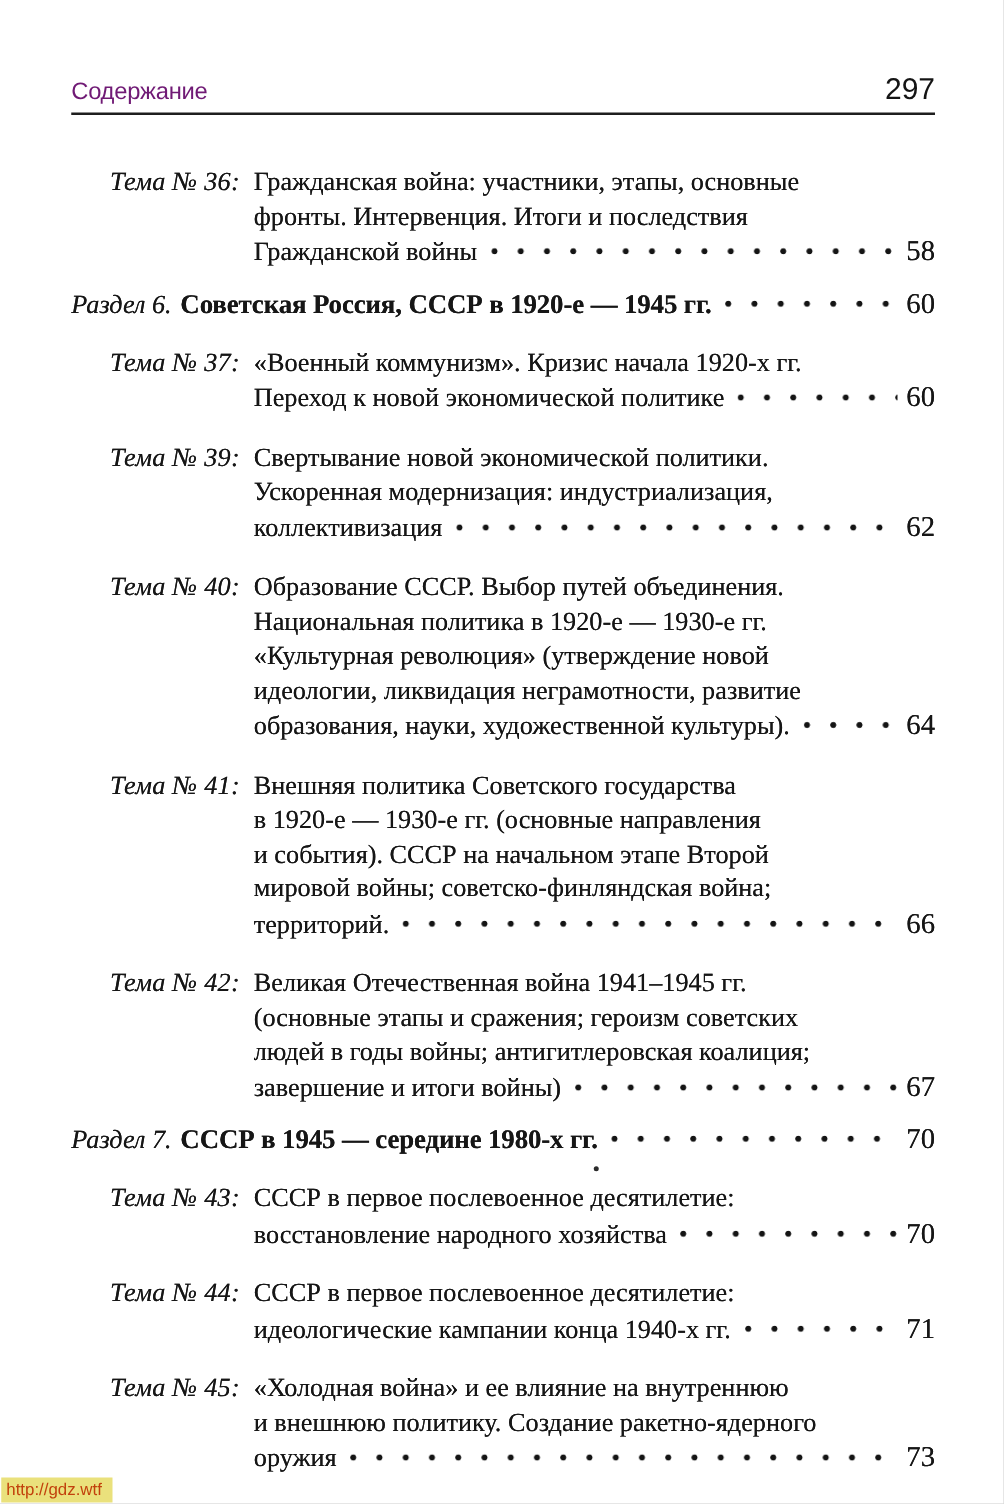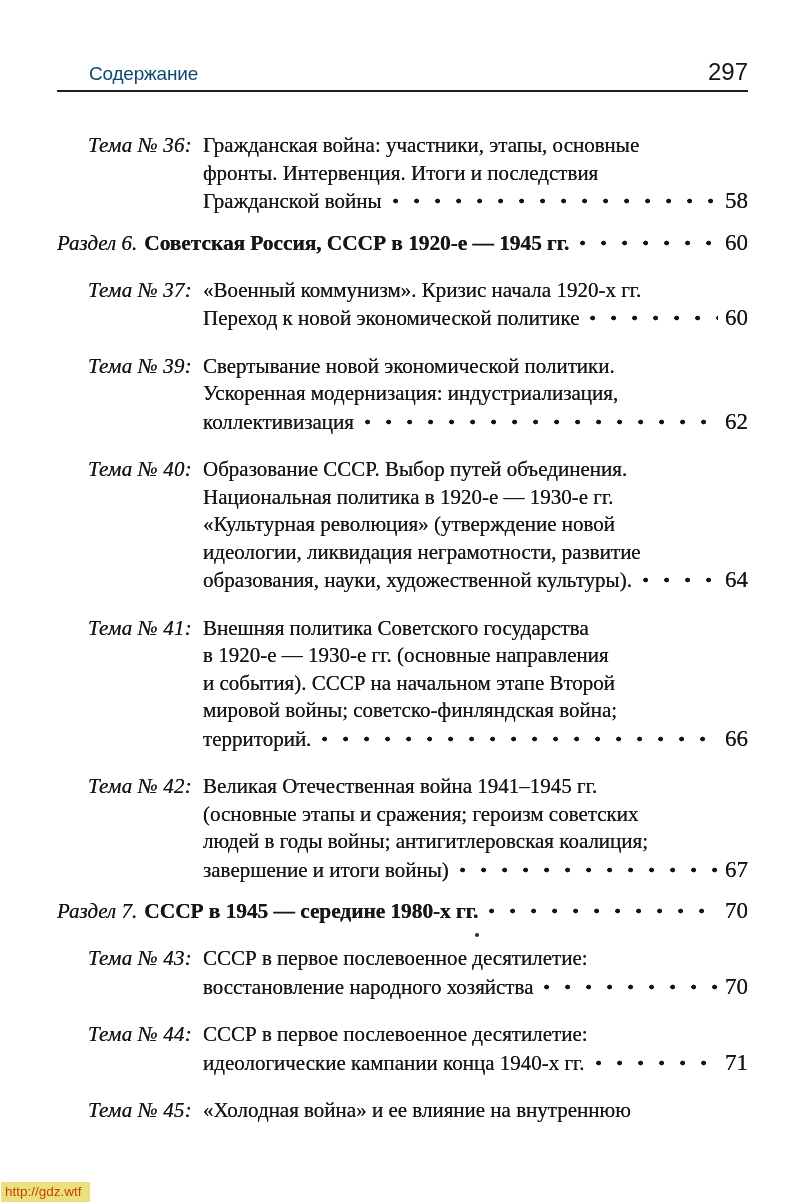--- a/index.html
+++ b/index.html
@@ -8,21 +8,21 @@
     position:relative; width:803px; height:1203px;
     background:#ffffff; overflow:hidden; margin:0 auto;
     font-family:"Liberation Serif", serif; color:#161616;
   }
   
   #hdr{
     position:absolute; left:57px; right:55px; top:58px;
     display:flex; justify-content:space-between; align-items:baseline;
     font-family:"Liberation Sans", sans-serif;
   }
-  #hdr .title{font-size:19px; letter-spacing:-0.2px; color:#0c4a6e;margin-left:32px;}
+  #hdr .title{font-size:19px; letter-spacing:-0.2px; color:#701a75;}
   #hdr .pnum{font-size:24px; color:#141414;}
   #rule{position:absolute; left:57px; right:55px; top:90px; height:2px; background:#1e1e1e;}
   
   #toc{position:absolute; left:57px; top:112px; width:691px;}
   .entry{display:flex;}
   .topic{margin-left:31px; margin-top:20px;}
   .section{margin-top:13px; margin-bottom:12px; align-items:baseline; line-height:28px;}
   .t-label{
     width:115px; flex:none; font-style:italic; font-size:21px; line-height:27.5px;
     letter-spacing:0.2px; white-space:nowrap;
@@ -202,21 +202,27 @@
     <span class="pagenum">71</span>
   </div>
 </div>
   </div>
 
   <div class="entry topic">
     <div class="t-label">Тема № 45:</div>
     <div class="t-body">
   <div class="t-line">«Холодная война» и ее влияние на внутреннюю</div>
 
-
+  <div class="t-line">и внешнюю политику. Создание ракетно-ядерного</div>
+
+  <div class="t-line last">
+    <span class="t-text">оружия</span>
+    <span class="leader"></span>
+    <span class="pagenum">73</span>
+  </div>
 </div>
   </div>
 </div>
 
   <div id="speck"></div>
 
   <div id="wm">http://gdz.wtf</div>
 </div>
 
 </body></html>

